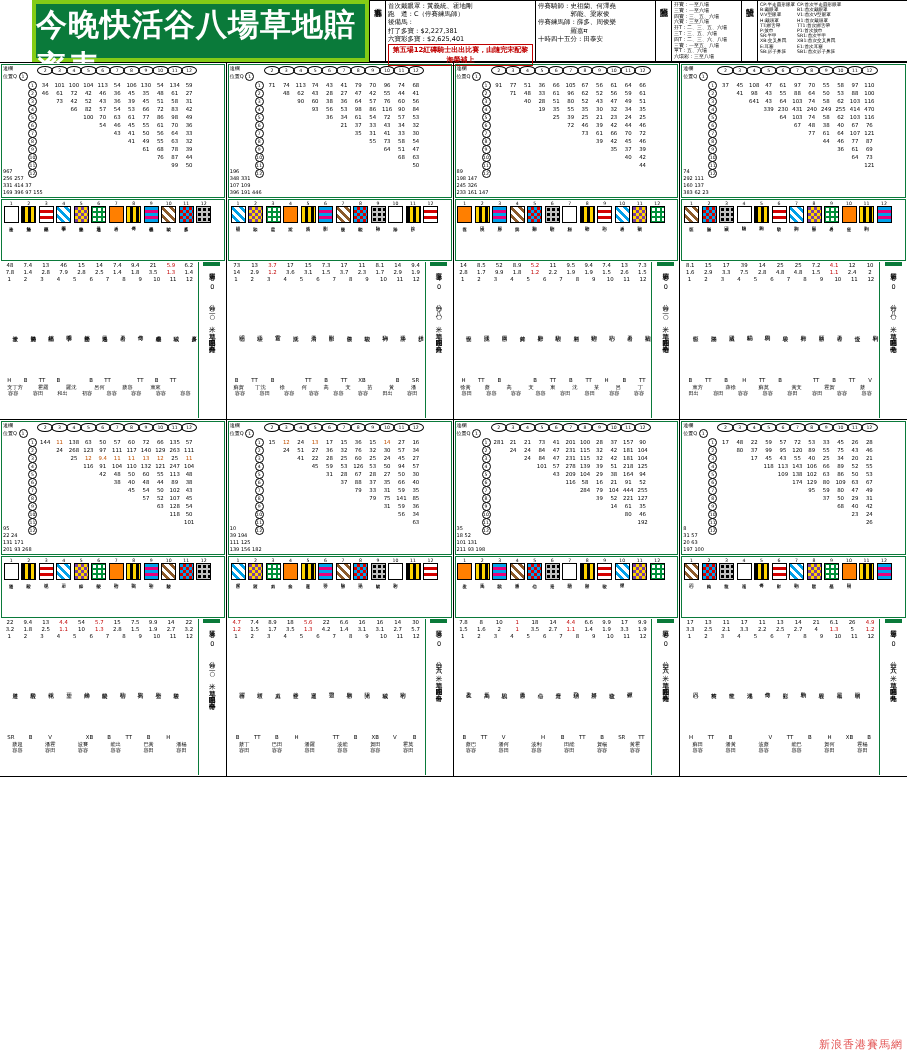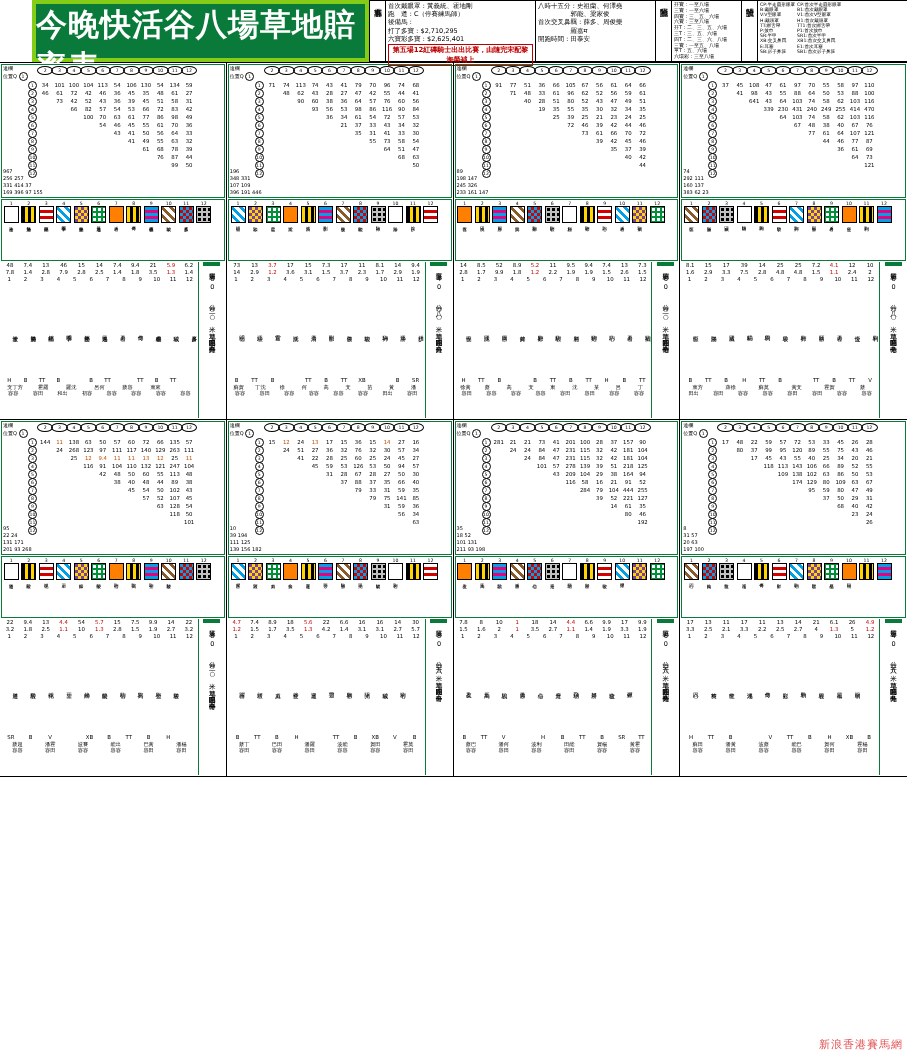--- a/index.html
+++ b/index.html
@@ -70,30 +70,30 @@
       <span class="t">今晚快活谷八場草地賠率表</span>
     </div>
     <div class="info-box">
       <div class="info-col">
         <div class="vlabel">賽事備忘</div>
       </div>
       <div class="info-col" style="width:150px">
         <div class="kv">首次戴眼罩：黃義統、霍地剛</div>
         <div class="kv">跑　道：C（停賽練馬師）</div>
         <div class="kv">後備馬：</div>
-        <div class="kv">打了多寶：$2,710,295</div>
+        <div class="kv">打了多寶：$2,227,381</div>
         <div class="kv">六寶彩多寶：$2,625,401</div>
         <div class="redline">第五場12紅磚騎士出出比賽，由隨完宋配黎海榮補上</div>
       </div>
       <div class="info-col" style="width:120px">
-        <div class="kv">八時十五分：史祖蘭、何澤堯</div>
+        <div class="kv">停賽騎師：史祖蘭、何澤堯</div>
         <div class="kv">　　　　　郭能、梁家俊</div>
-        <div class="kv">首次交叉鼻羈：薛多、周俊樂</div>
+        <div class="kv">停賽練馬師：薛多、周俊樂</div>
         <div class="kv">　　　　　羅嘉म</div>
-        <div class="kv">開跑時間：田泰安</div>
+        <div class="kv">十時四十五分：田泰安</div>
       </div>
       <div class="info-col">
         <div class="vlabel">彩池說明</div>
       </div>
       <div class="info-col" style="width:70px;font-size:5px;line-height:5.8px">
         <div>孖寶：一至八場</div>
         <div>三寶：一至六場</div>
         <div>四寶：三、五、六場</div>
         <div>六寶：三至八場</div>
         <div>孖T：二、三、五、六場</div>

